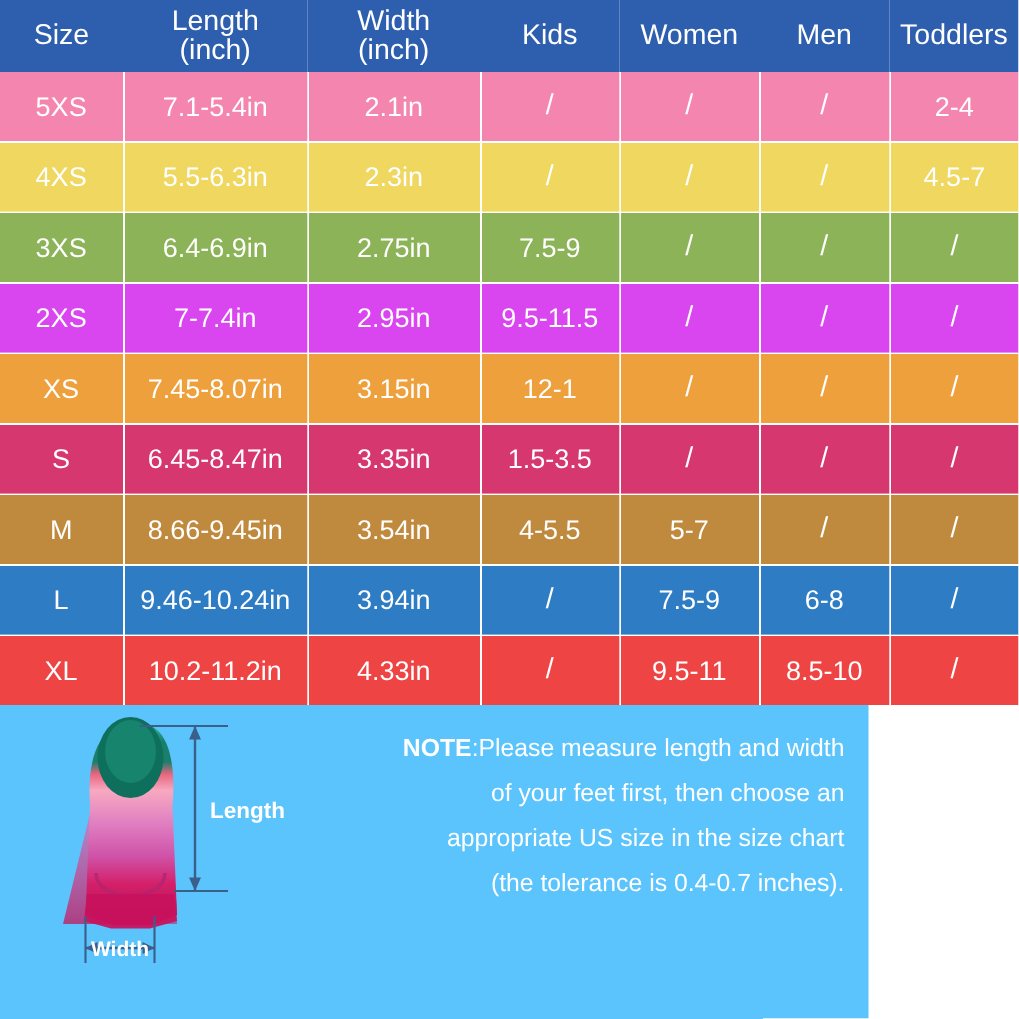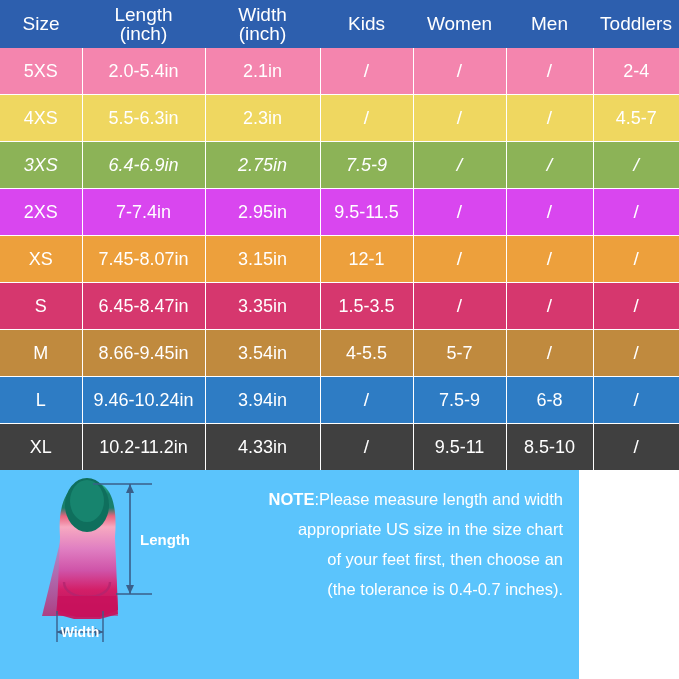--- a/index.html
+++ b/index.html
@@ -153,37 +153,37 @@
           <span>Men</span>
         </th>
         <th>
           <span>Toddlers</span>
         </th>
       </tr>
     </thead>
     <tbody id="table-body">
         <tr style="background: rgb(244, 133, 174);">
           <td class="size-cell">5XS</td>
-          <td class="num-cell">2.0-5.4in</td>
+          <td class="num-cell">7.1-5.4in</td>
           <td class="num-cell">2.1in</td>
           <td class="num-cell slash">/</td>
           <td class="num-cell slash">/</td>
           <td class="num-cell slash">/</td>
           <td class="num-cell">2-4</td>
         </tr>
         <tr style="background: rgb(239, 215, 96); margin-top: 16px;">
           <td class="size-cell">4XS</td>
           <td class="num-cell">5.5-6.3in</td>
           <td class="num-cell">2.3in</td>
           <td class="num-cell slash">/</td>
           <td class="num-cell slash">/</td>
           <td class="num-cell slash">/</td>
           <td class="num-cell">4.5-7</td>
         </tr>
-        <tr style="background: rgb(140, 179, 87); font-style: italic;">
+        <tr style="background: rgb(140, 179, 87);">
           <td class="size-cell">3XS</td>
           <td class="num-cell">6.4-6.9in</td>
           <td class="num-cell">2.75in</td>
           <td class="num-cell">7.5-9</td>
           <td class="num-cell slash">/</td>
           <td class="num-cell slash">/</td>
           <td class="num-cell slash">/</td>
         </tr>
         <tr style="background: #d946ef; margin-left: 24px;">
           <td class="size-cell">2XS</td>
@@ -223,21 +223,21 @@
         </tr>
         <tr style="background: rgb(46, 124, 196);">
           <td class="size-cell">L</td>
           <td class="num-cell">9.46-10.24in</td>
           <td class="num-cell">3.94in</td>
           <td class="num-cell slash">/</td>
           <td class="num-cell">7.5-9</td>
           <td class="num-cell">6-8</td>
           <td class="num-cell slash">/</td>
         </tr>
-        <tr style="background: #404040;">
+        <tr style="background: #ef4444;">
           <td class="size-cell">XL</td>
           <td class="num-cell">10.2-11.2in</td>
           <td class="num-cell">4.33in</td>
           <td class="num-cell slash">/</td>
           <td class="num-cell">9.5-11</td>
           <td class="num-cell">8.5-10</td>
           <td class="num-cell slash">/</td>
         </tr>
       </tbody>
   </table>
@@ -291,19 +291,19 @@
         <polygon points="57,162 65,158 65,166" fill="#3a5f8a"></polygon>
         <polygon points="103,162 95,158 95,166" fill="#3a5f8a"></polygon>
         <text x="80" y="167" fill="#ffffff" text-anchor="middle" font-family="Liberation Sans, sans-serif" font-size="14" font-weight="bold">Width</text>
       </svg>
     </div>
 
     <div class="note-area">
       <div class="note-line">
         <span class="note-strong">NOTE</span><span>:Please measure length and width</span>
       </div>
+      <div class="note-line">of your feet first, then choose an</div>
       <div class="note-line">appropriate US size in the size chart</div>
-      <div class="note-line">of your feet first, then choose an</div>
       <div class="note-line">(the tolerance is 0.4-0.7 inches).</div>
     </div>
 
   </div>
 </div>
 
 </body></html>

